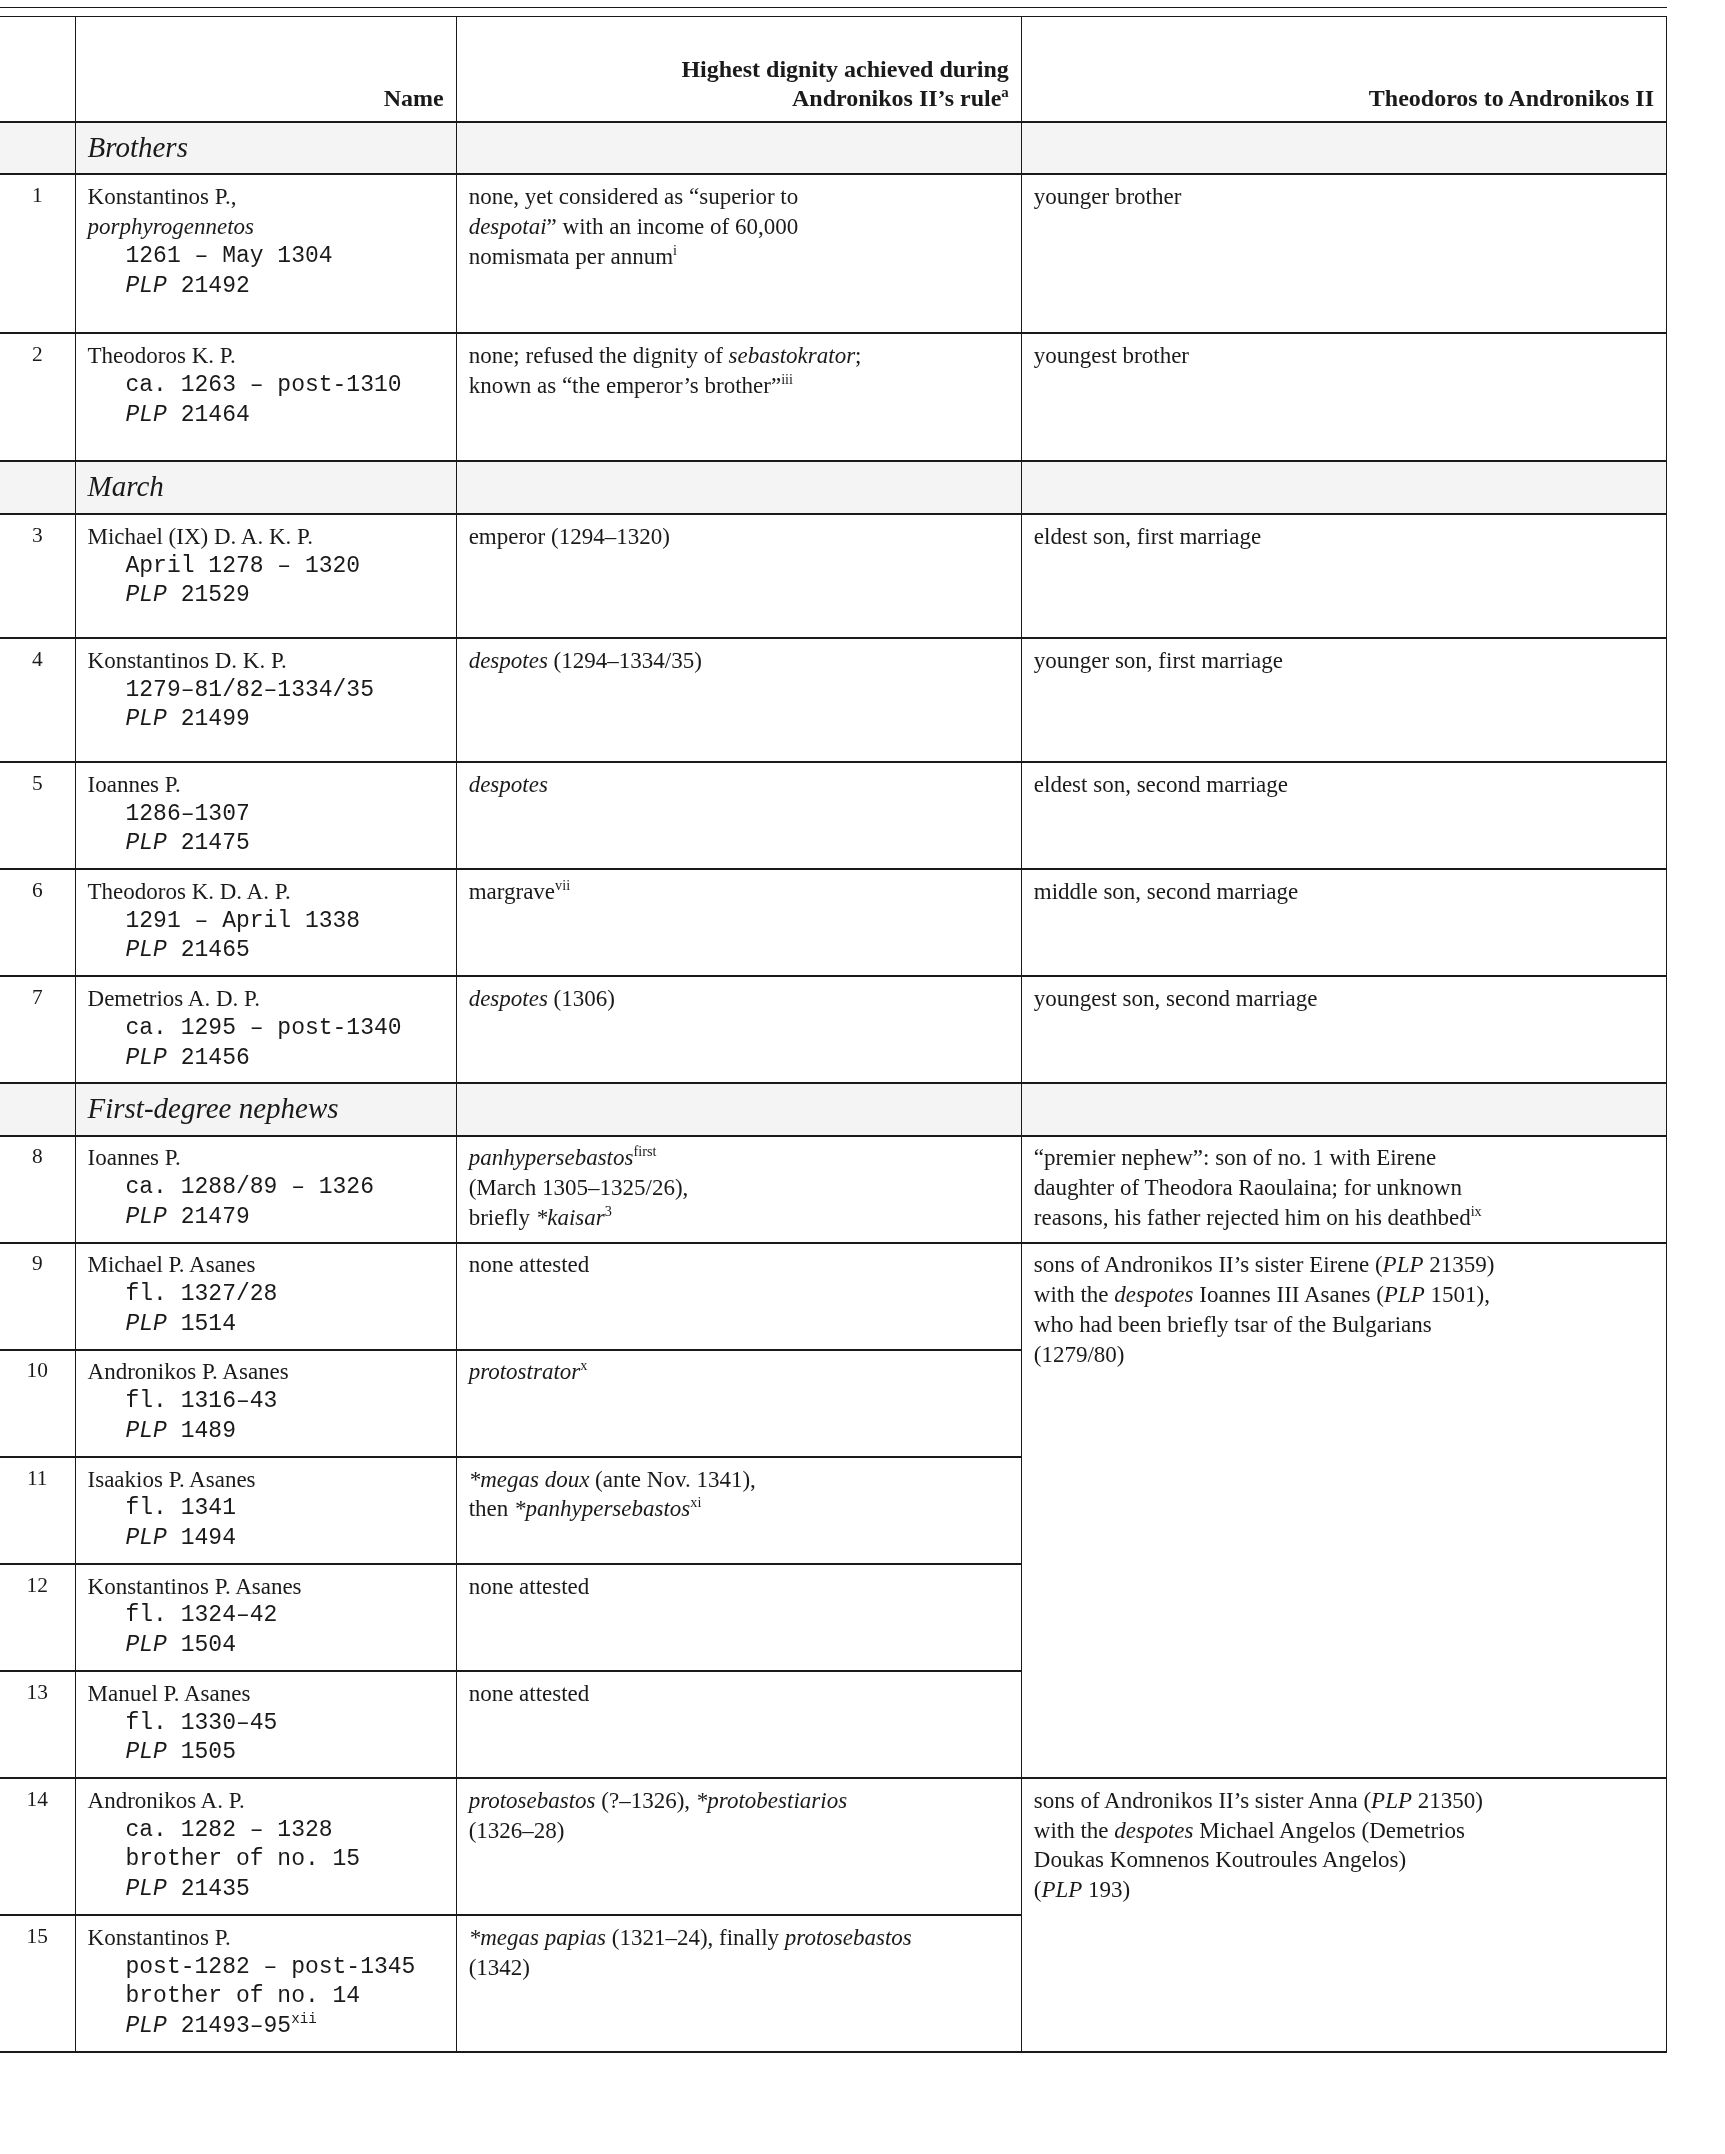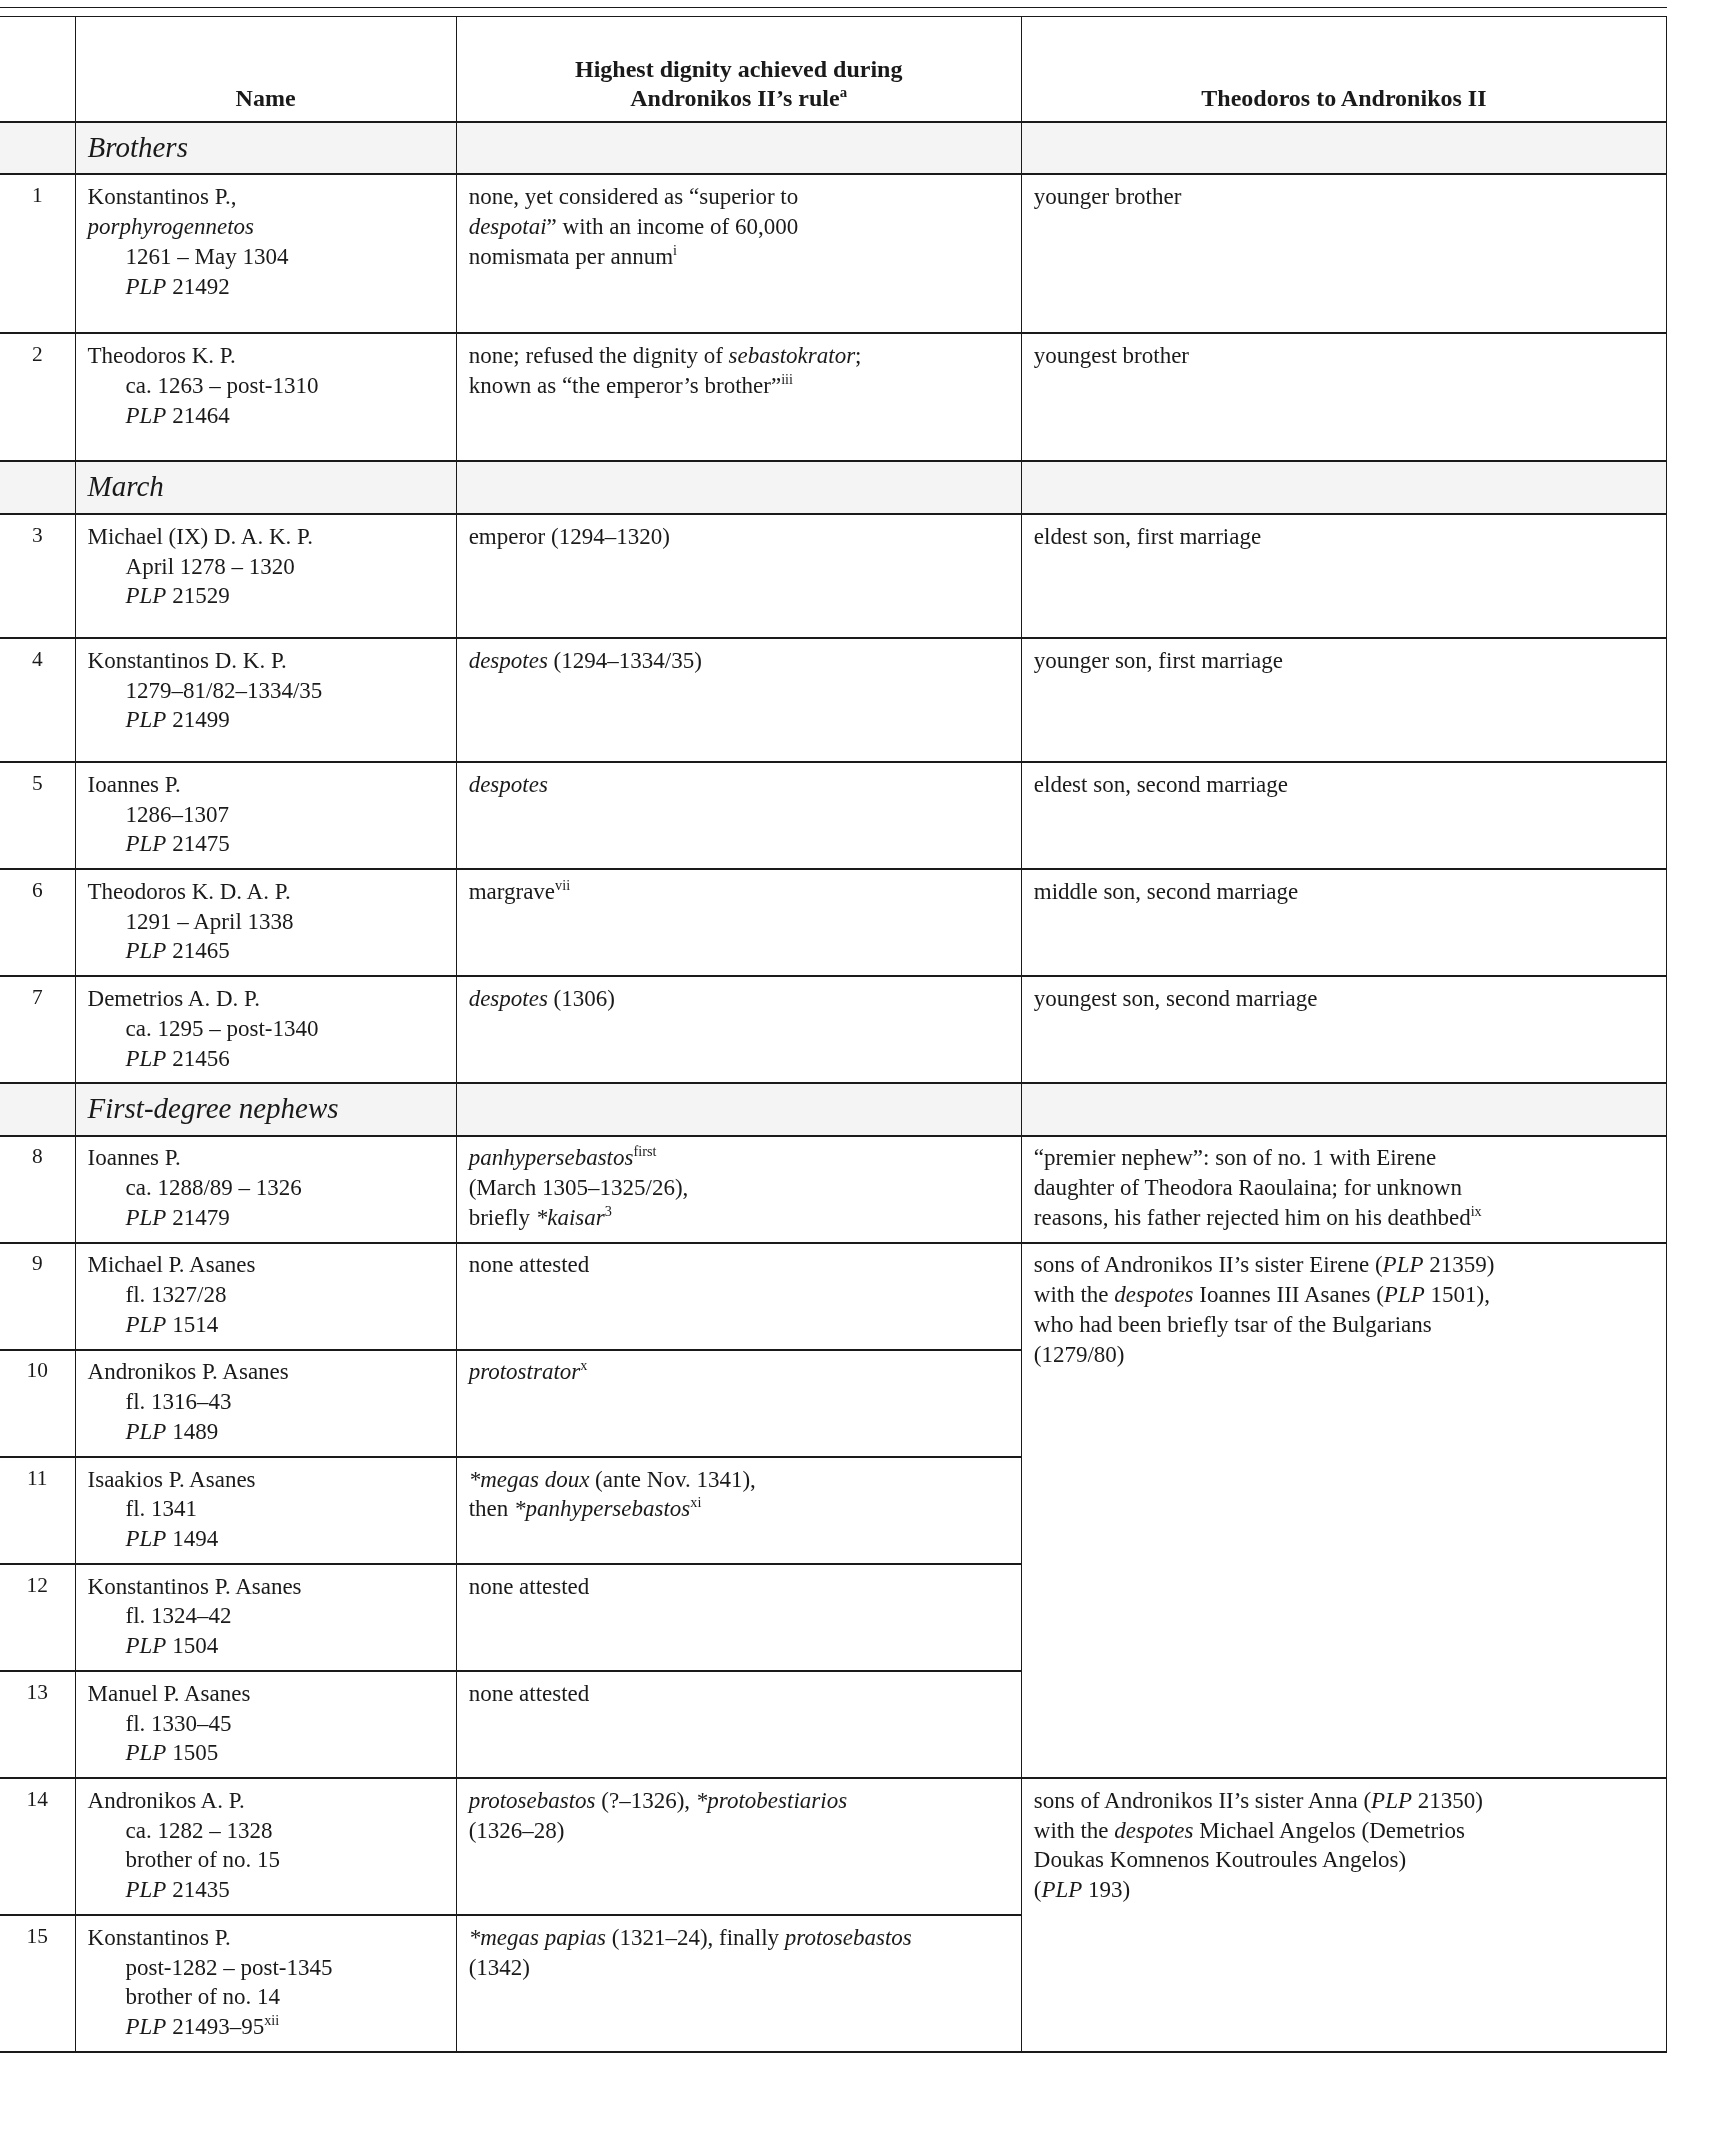--- a/index.html
+++ b/index.html
@@ -49,21 +49,21 @@
     border-top: 1.7px solid #1a1a1a;
     border-bottom: 1.7px solid #1a1a1a;
   }
 
   
   tr.head th {
     border-bottom: 2.1px solid #1a1a1a;
     font-weight: bold;
     font-size: 24px;
     line-height: 1.22;
-    text-align: center;
+    text-align: right;
     vertical-align: bottom;
     padding: 6.8px 12px 7.7px 12px;
     height: 89px;
   }
   tr.head th.h-num { border-right: 0.9px solid #1a1a1a; }
   tr.head th.h-name { border-left: 0.9px solid #1a1a1a; border-right: 0.9px solid #1a1a1a; }
   tr.head th.h-dign { border-right: 0.9px solid #1a1a1a; }
   tr.head th.h-rel  { border-right: 0.9px solid #1a1a1a; }
 
   
@@ -103,21 +103,21 @@
     border-right: 0.9px solid #1a1a1a;
   }
   tr.data > td.d-dign {
     border-right: 0.9px solid #1a1a1a;
   }
   tr.data > td.d-rel {
     border-right: 0.9px solid #1a1a1a;
   }
 
   .name-main { display:block; }
-  .name-sub  { display:block; padding-left: 38px; }
+  .name-sub  { display:block; padding-left: 38px; font-family: Liberation Mono, monospace; }
   .ital { font-style: italic; }
   sup { font-size: 0.62em; vertical-align: super; line-height: 0; }
 </style>
 </head>
 <body>
 
 <div class="page">
 
   <table class="genealogy">
     <colgroup>

